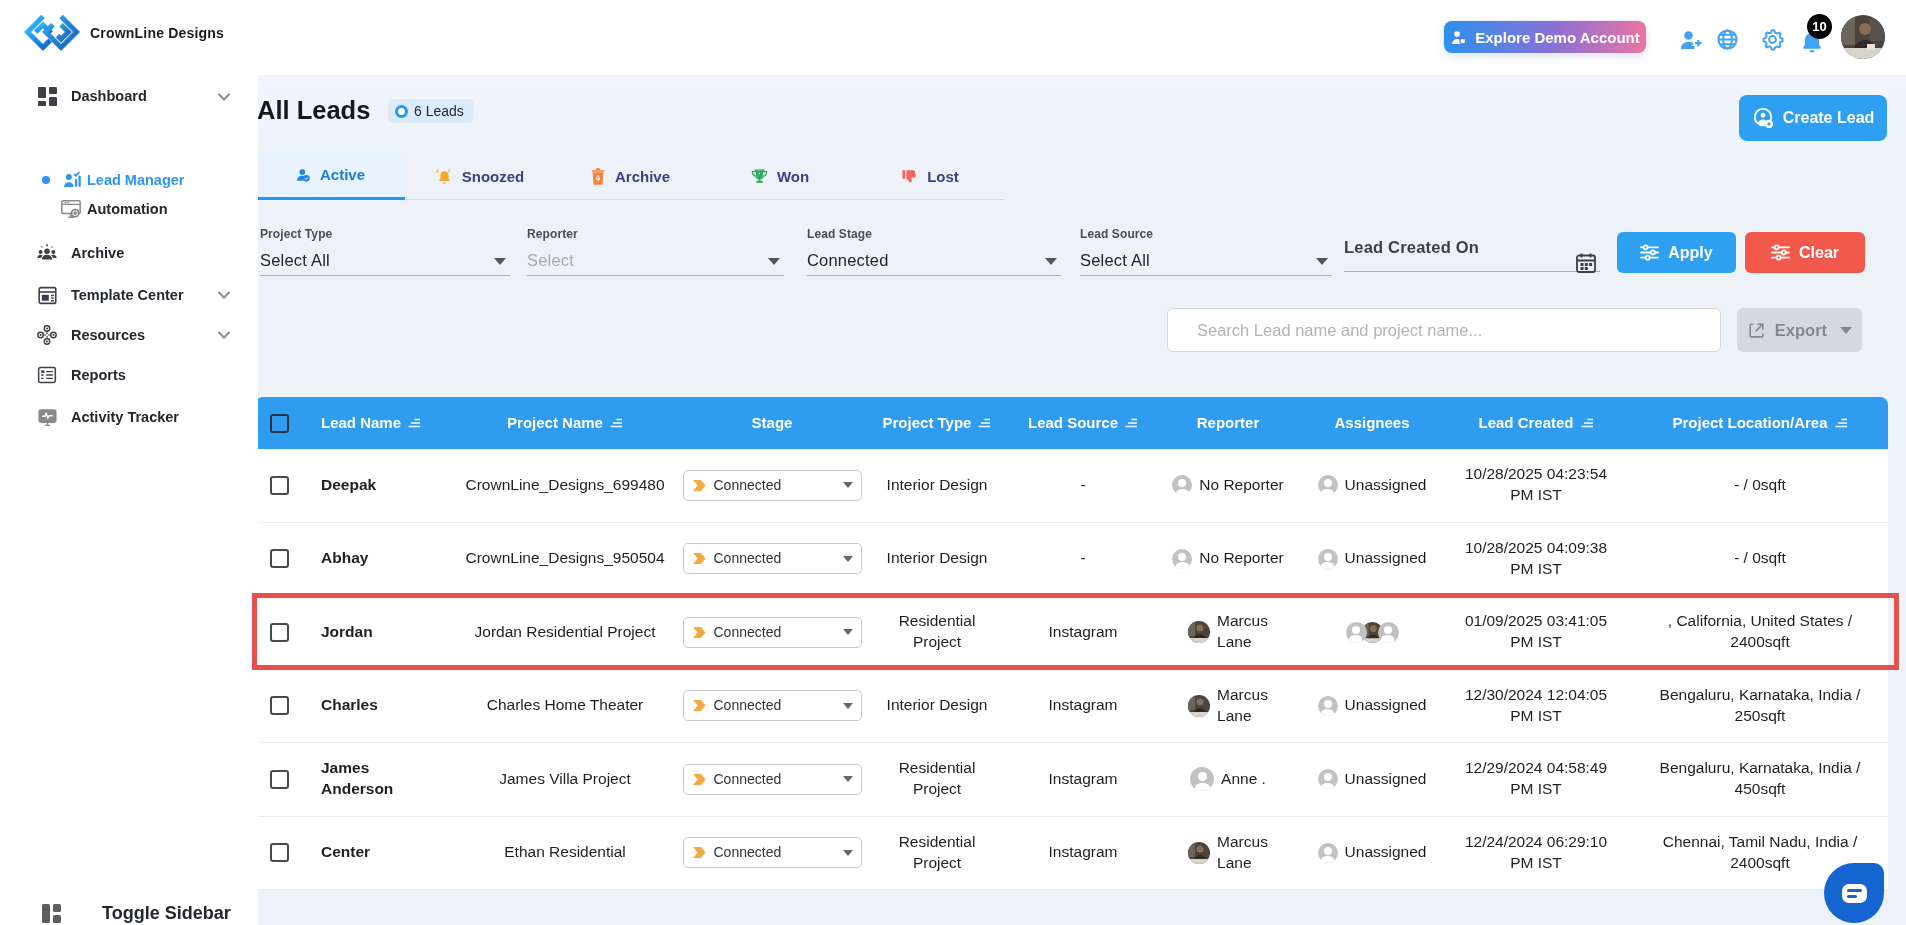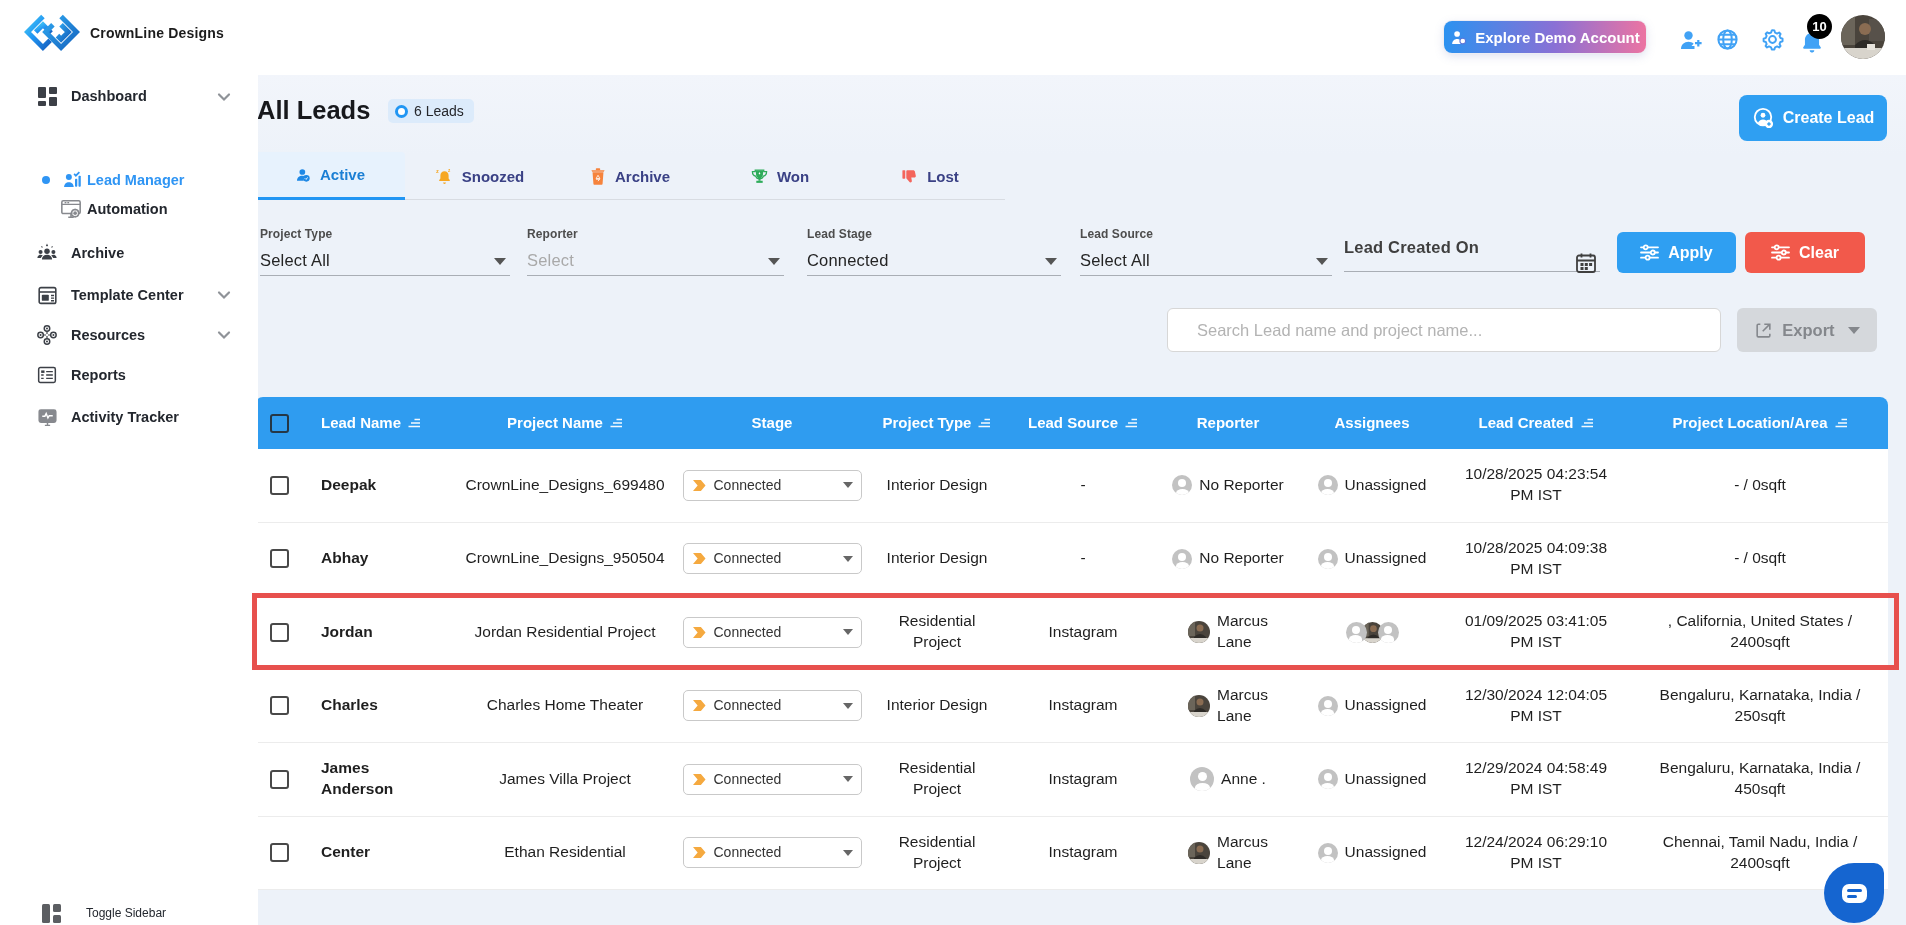--- a/index.html
+++ b/index.html
@@ -39,21 +39,21 @@
 
 
 .filter { position:absolute; top:152px; }
 .f-label { font-size:12px; font-weight:700; color:#4d4d4d; letter-spacing:0.1px; }
 .f-val { position:absolute; top:24px; font-size:16.5px; color:#242424; width:100%; letter-spacing:0.2px; }
 .f-val.ph { color:#a9a9a9; }
 .f-line { position:absolute; top:48px; left:0; right:0; border-bottom:1px solid #a9aeb5; }
 .f-caret { position:absolute; right:4px; top:31px; width:0; height:0; border-left:6px solid transparent; border-right:6px solid transparent; border-top:7px solid #555; }
 .btn { position:absolute; top:157px; height:41px; border-radius:6px; color:#fff; font-size:16px; font-weight:700; display:flex; align-items:center; justify-content:center; gap:9px; }
 .search { position:absolute; left:927px; top:233px; width:554px; height:44px; background:#fff; border:1px solid #d7d7d7; border-radius:6px; display:flex; align-items:center; padding-left:29px; font-size:16.5px; color:#b3b3b3; }
-.export { position:absolute; left:1497px; top:233px; width:140px; height:44px; background:#d5d8dc; border-radius:6px; display:flex; align-items:center; justify-content:center; gap:9px; color:#84878c; font-size:16.5px; font-weight:600; }
+.export { position:absolute; left:1497px; top:233px; width:125px; height:44px; background:#d5d8dc; border-radius:6px; display:flex; align-items:center; justify-content:center; gap:9px; color:#84878c; font-size:16.5px; font-weight:600; }
 
 
 .tbl { position:absolute; left:15px; top:322px; width:1633px; background:#fff; border-radius:8px 8px 0 0; }
 .thead { height:52px; background:#2f9cf0; border-radius:8px 8px 0 0; display:flex; align-items:center; color:#fff; font-size:15px; font-weight:700; }
 .trow { height:73.5px; display:flex; align-items:center; border-bottom:1px solid #ececec; background:#fff; font-size:15.5px; color:#1f1f1f; }
 .c { display:flex; align-items:center; justify-content:center; text-align:center; flex:0 0 auto; line-height:1.35; }
 .c1{width:57px; justify-content:flex-start; padding-left:15px;} .c2{width:150px; justify-content:flex-start; text-align:left; padding-left:9px;}
 .c3{width:206px;} .c4{width:208px;} .c5{width:122px;} .c6{width:170px;} .c7{width:120px;}
 .c8{width:168px;} .c9{width:160px;} .c10{width:272px; padding-left:16px;}
 .cbx { width:19px; height:19px; border:2px solid #494949; border-radius:3px; background:#fff; }
@@ -602,19 +602,19 @@
     <span class="s-txt">Activity Tracker</span>
   </div>
   <div class="toggle">
     <span class="s-ic" style="left:22px">
         <svg width="19" height="19" viewBox="0 0 19 19" fill="#5c5e62">
           <rect x="0" y="0" width="8" height="19" rx="1.5"></rect>
           <rect x="11" y="0" width="8" height="8" rx="1.5"></rect>
           <rect x="11" y="11" width="8" height="8" rx="1.5"></rect>
         </svg>
       </span>
-    <span class="s-txt" style="left:68px;font-weight:400;font-size:12px">Toggle Sidebar</span>
+    <span class="s-txt" style="left:84px;font-weight:700;font-size:18px">Toggle Sidebar</span>
   </div>
 </div>
 <div class="redbox"></div>
 <div class="chat">
     <div class="chat-bub"></div>
   </div>
 
 </body></html>

